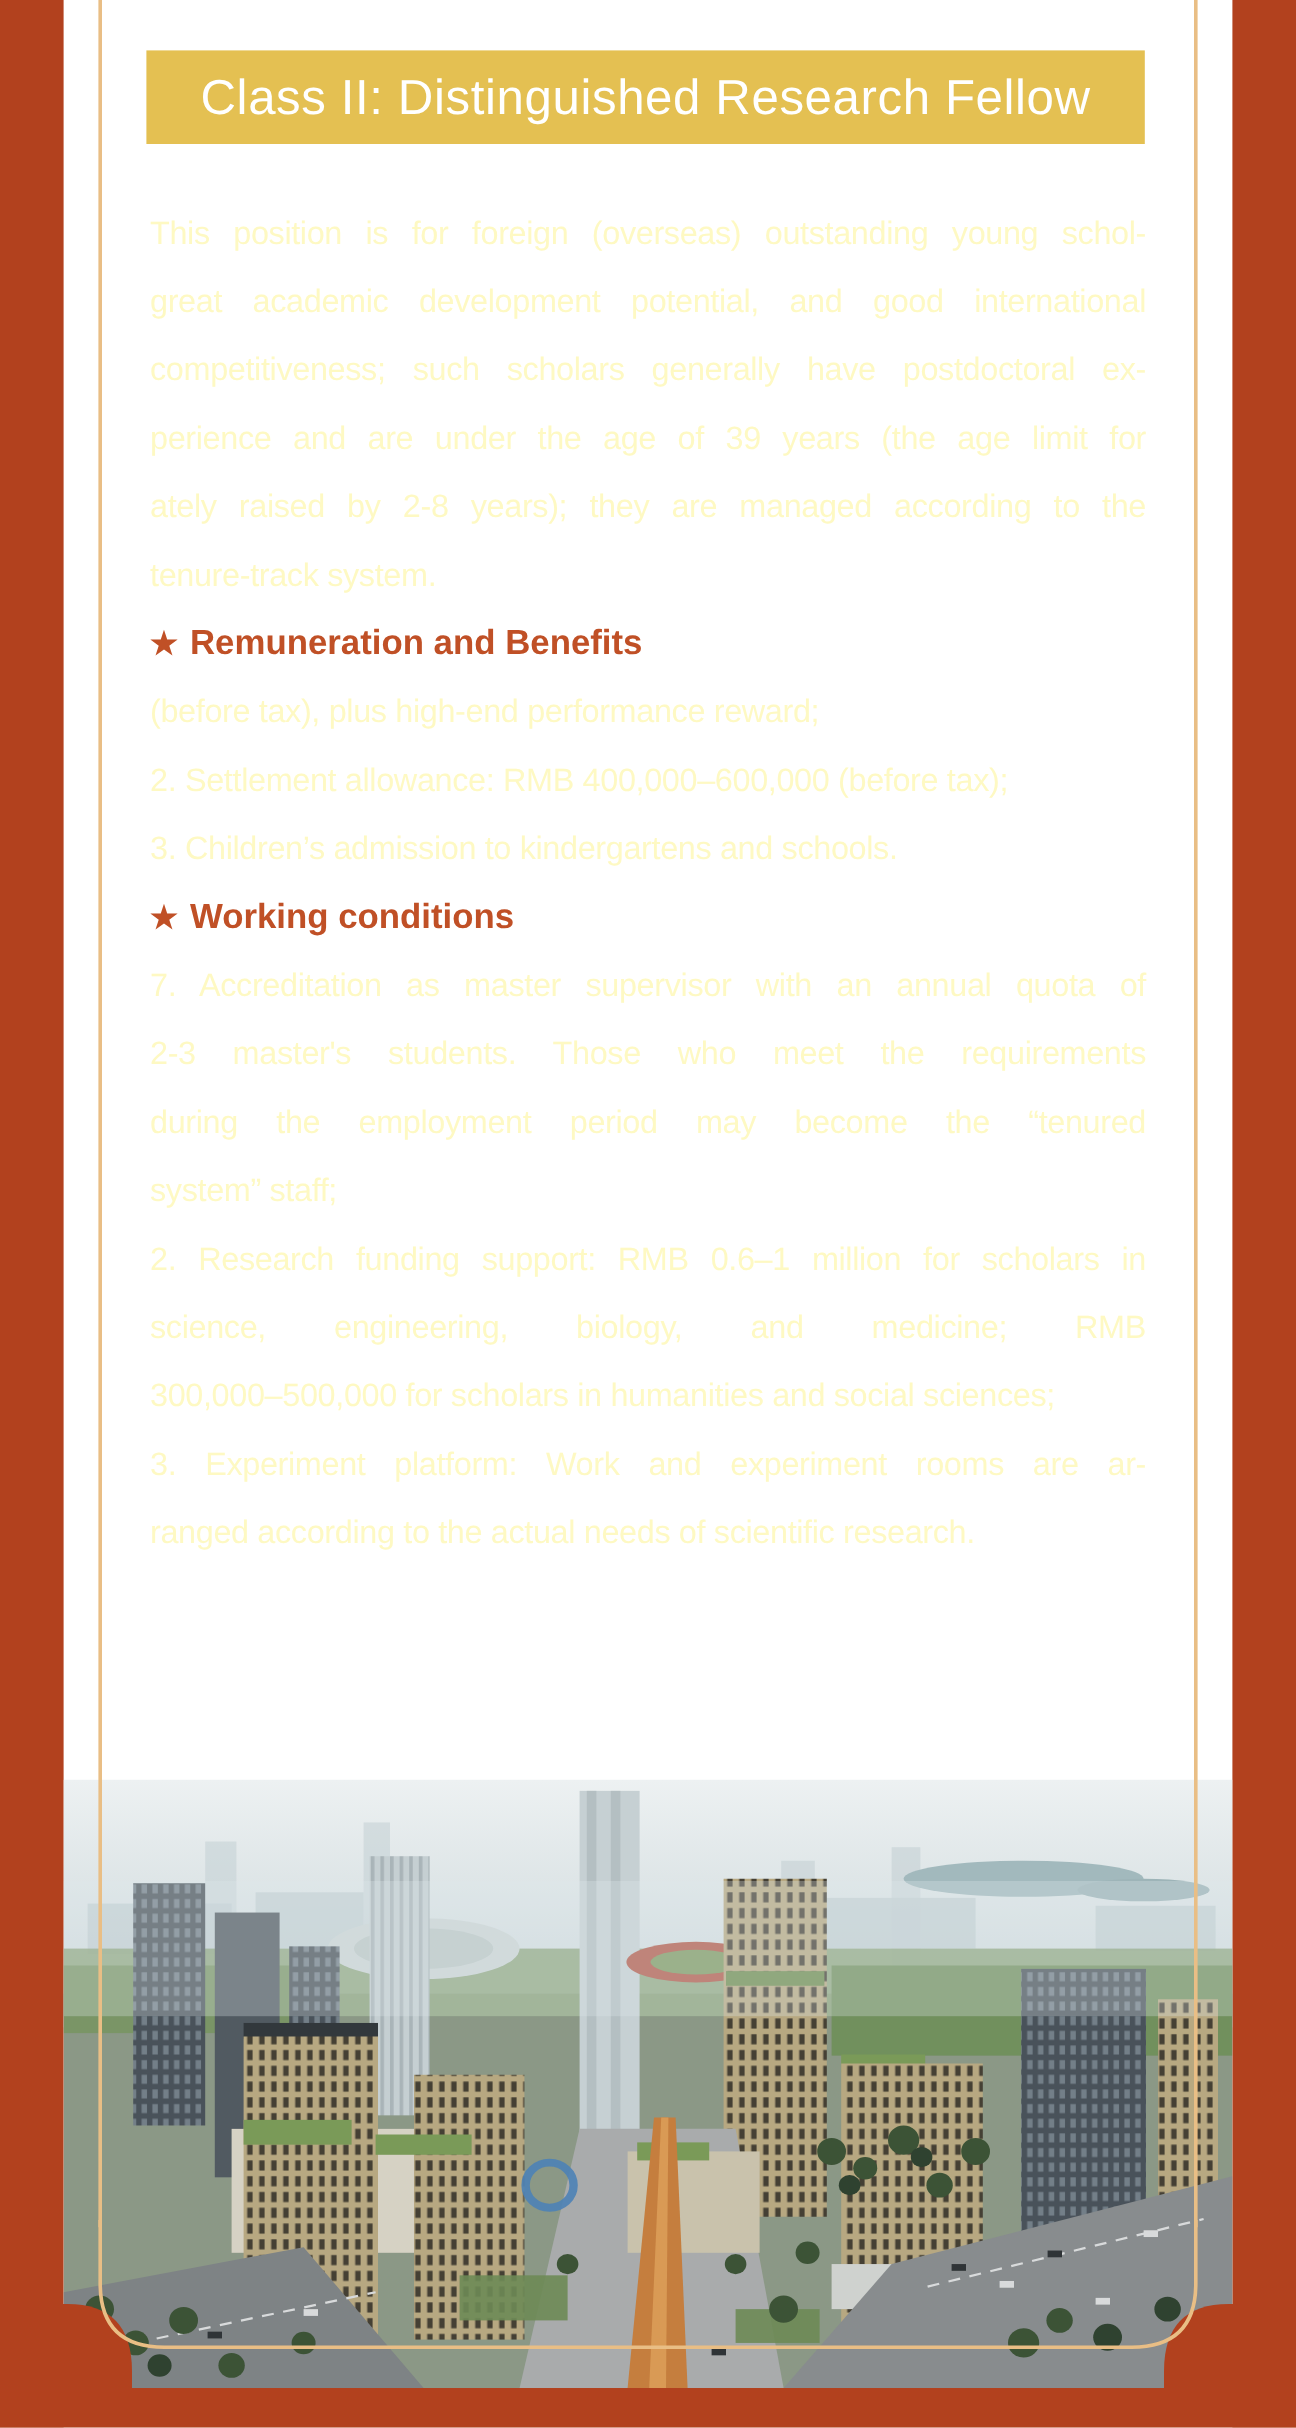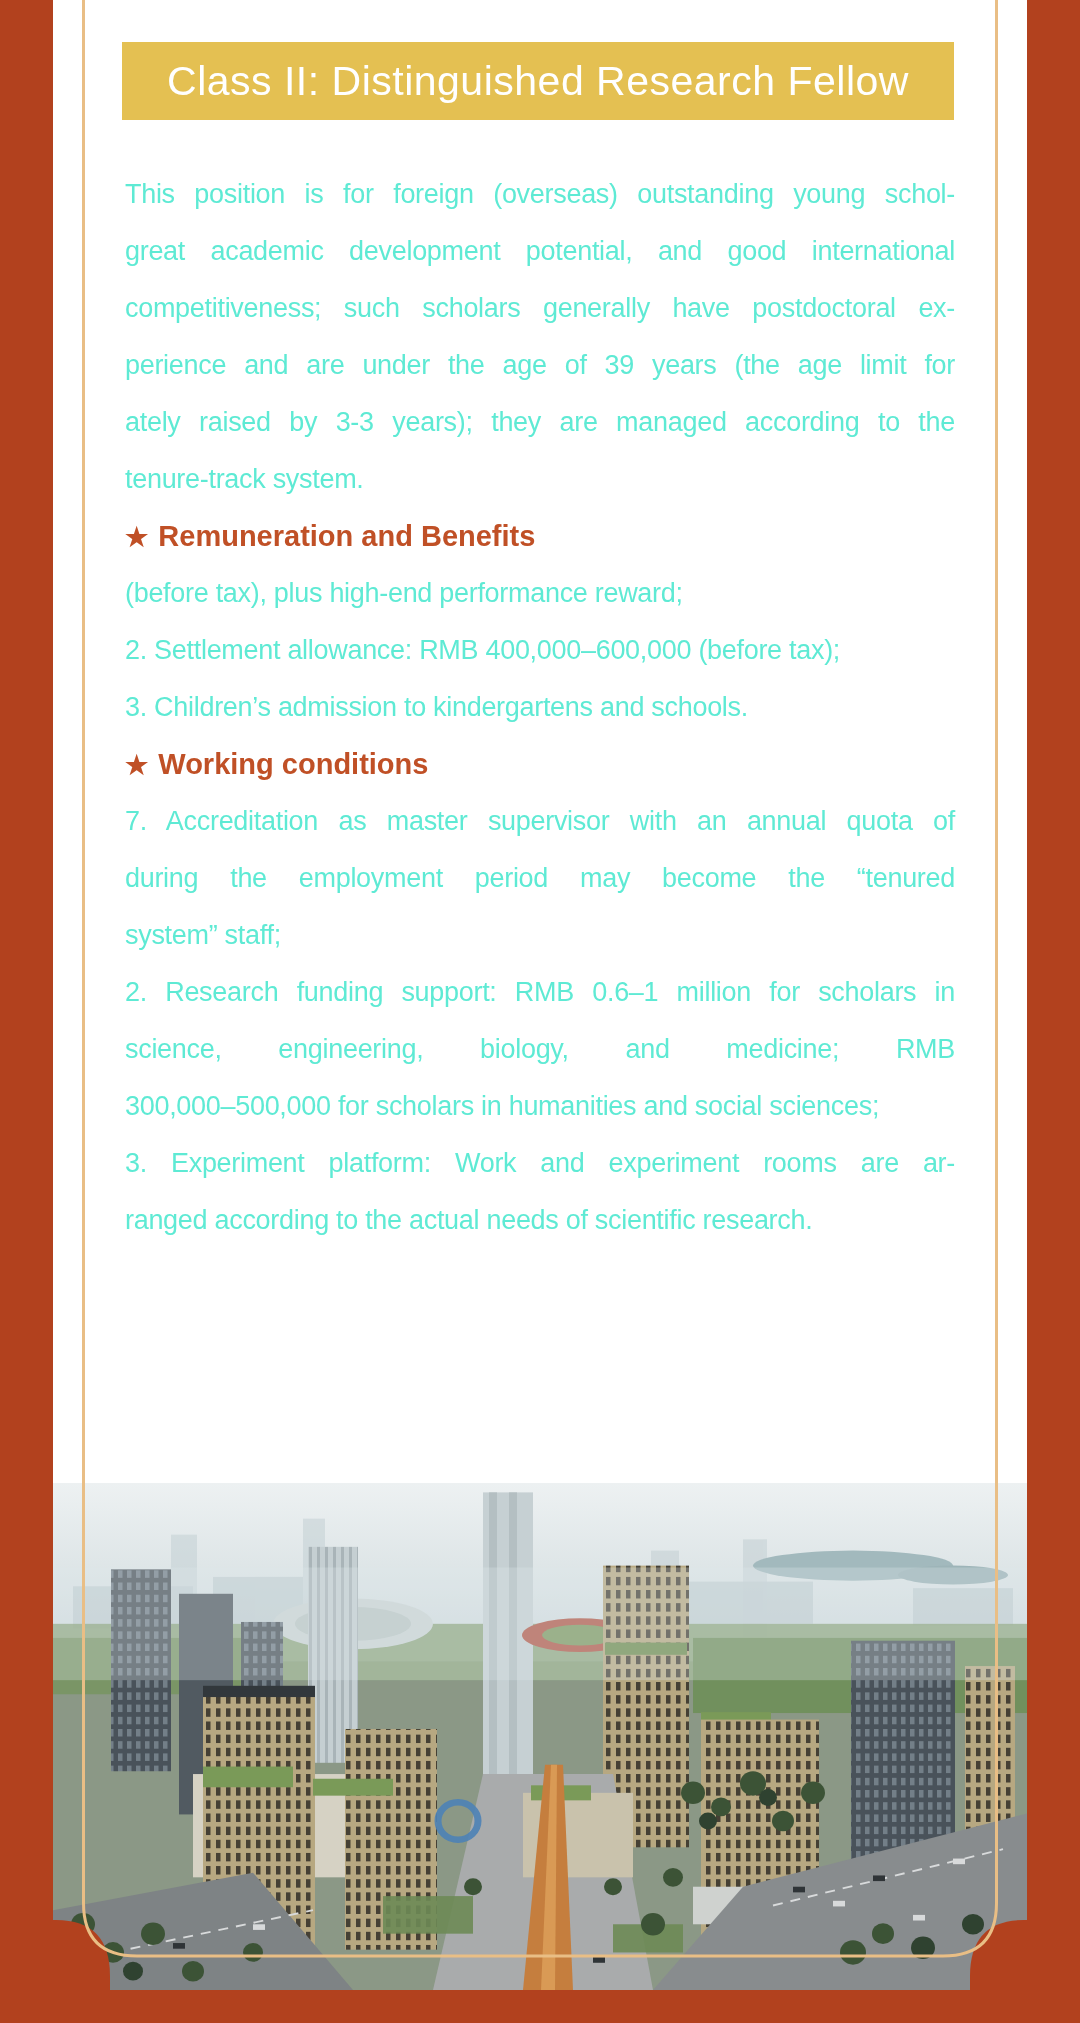--- a/index.html
+++ b/index.html
@@ -28,21 +28,21 @@
     display:flex;align-items:center;justify-content:center;
   }
   .banner span{
     color:var(--banner-text-color,#ffffff);font-size:41px;letter-spacing:.5px;
   }
   .lines{
     position:absolute;left:125px;top:166px;width:830px;z-index:5;
   }
   .line{
     height:57px;line-height:57px;font-size:27px;letter-spacing:-.3px;
-    color:#5eead4;text-align:justify;white-space:normal;overflow:visible;
+    color:#fef9c3;text-align:justify;white-space:normal;overflow:visible;
   }
   .line.fill{text-align-last:justify;}
   .line.end{text-align-last:left;}
   .line.heading{
     font-weight:bold;font-size:29px;color:var(--heading-color,#c05026);
     text-align-last:left;letter-spacing:0;
   }
   .line.heading .star{font-size:26px;margin-right:10px;}
   .ornament{
     position:absolute;left:0;top:1850px;width:1080px;height:173px;z-index:6;
@@ -179,28 +179,29 @@
 
 <div class="banner">
   <span>Class II: Distinguished Research Fellow</span>
 </div>
 
 <div class="lines">
     <div class="line fill">This position is for foreign (overseas) outstanding young schol-</div>
     <div class="line fill">great academic development potential, and good international</div>
     <div class="line fill">competitiveness; such scholars generally have postdoctoral ex-</div>
     <div class="line fill">perience and are under the age of 39 years (the age limit for</div>
-    <div class="line fill">ately raised by 3-3 years); they are managed according to the</div>
+    <div class="line fill">ately raised by 2-8 years); they are managed according to the</div>
     <div class="line end">tenure-track system.</div>
     <div class="line heading"><span class="star">★</span><span>Remuneration and Benefits</span></div>
     <div class="line end">(before tax), plus high-end performance reward;</div>
     <div class="line end">2. Settlement allowance: RMB 400,000–600,000 (before tax);</div>
     <div class="line end">3. Children’s admission to kindergartens and schools.</div>
     <div class="line heading"><span class="star">★</span><span>Working conditions</span></div>
     <div class="line fill">7. Accreditation as master supervisor with an annual quota of</div>
+    <div class="line fill">2-3 master's students. Those who meet the requirements</div>
     <div class="line fill">during the employment period may become the “tenured</div>
     <div class="line end">system” staff;</div>
     <div class="line fill">2. Research funding support: RMB 0.6–1 million for scholars in</div>
     <div class="line fill">science, engineering, biology, and medicine; RMB</div>
     <div class="line end">300,000–500,000 for scholars in humanities and social sciences;</div>
     <div class="line fill">3. Experiment platform: Work and experiment rooms are ar-</div>
     <div class="line end">ranged according to the actual needs of scientific research.</div>
   </div>
 
 <svg class="ornament" viewBox="0 0 1080 173">

